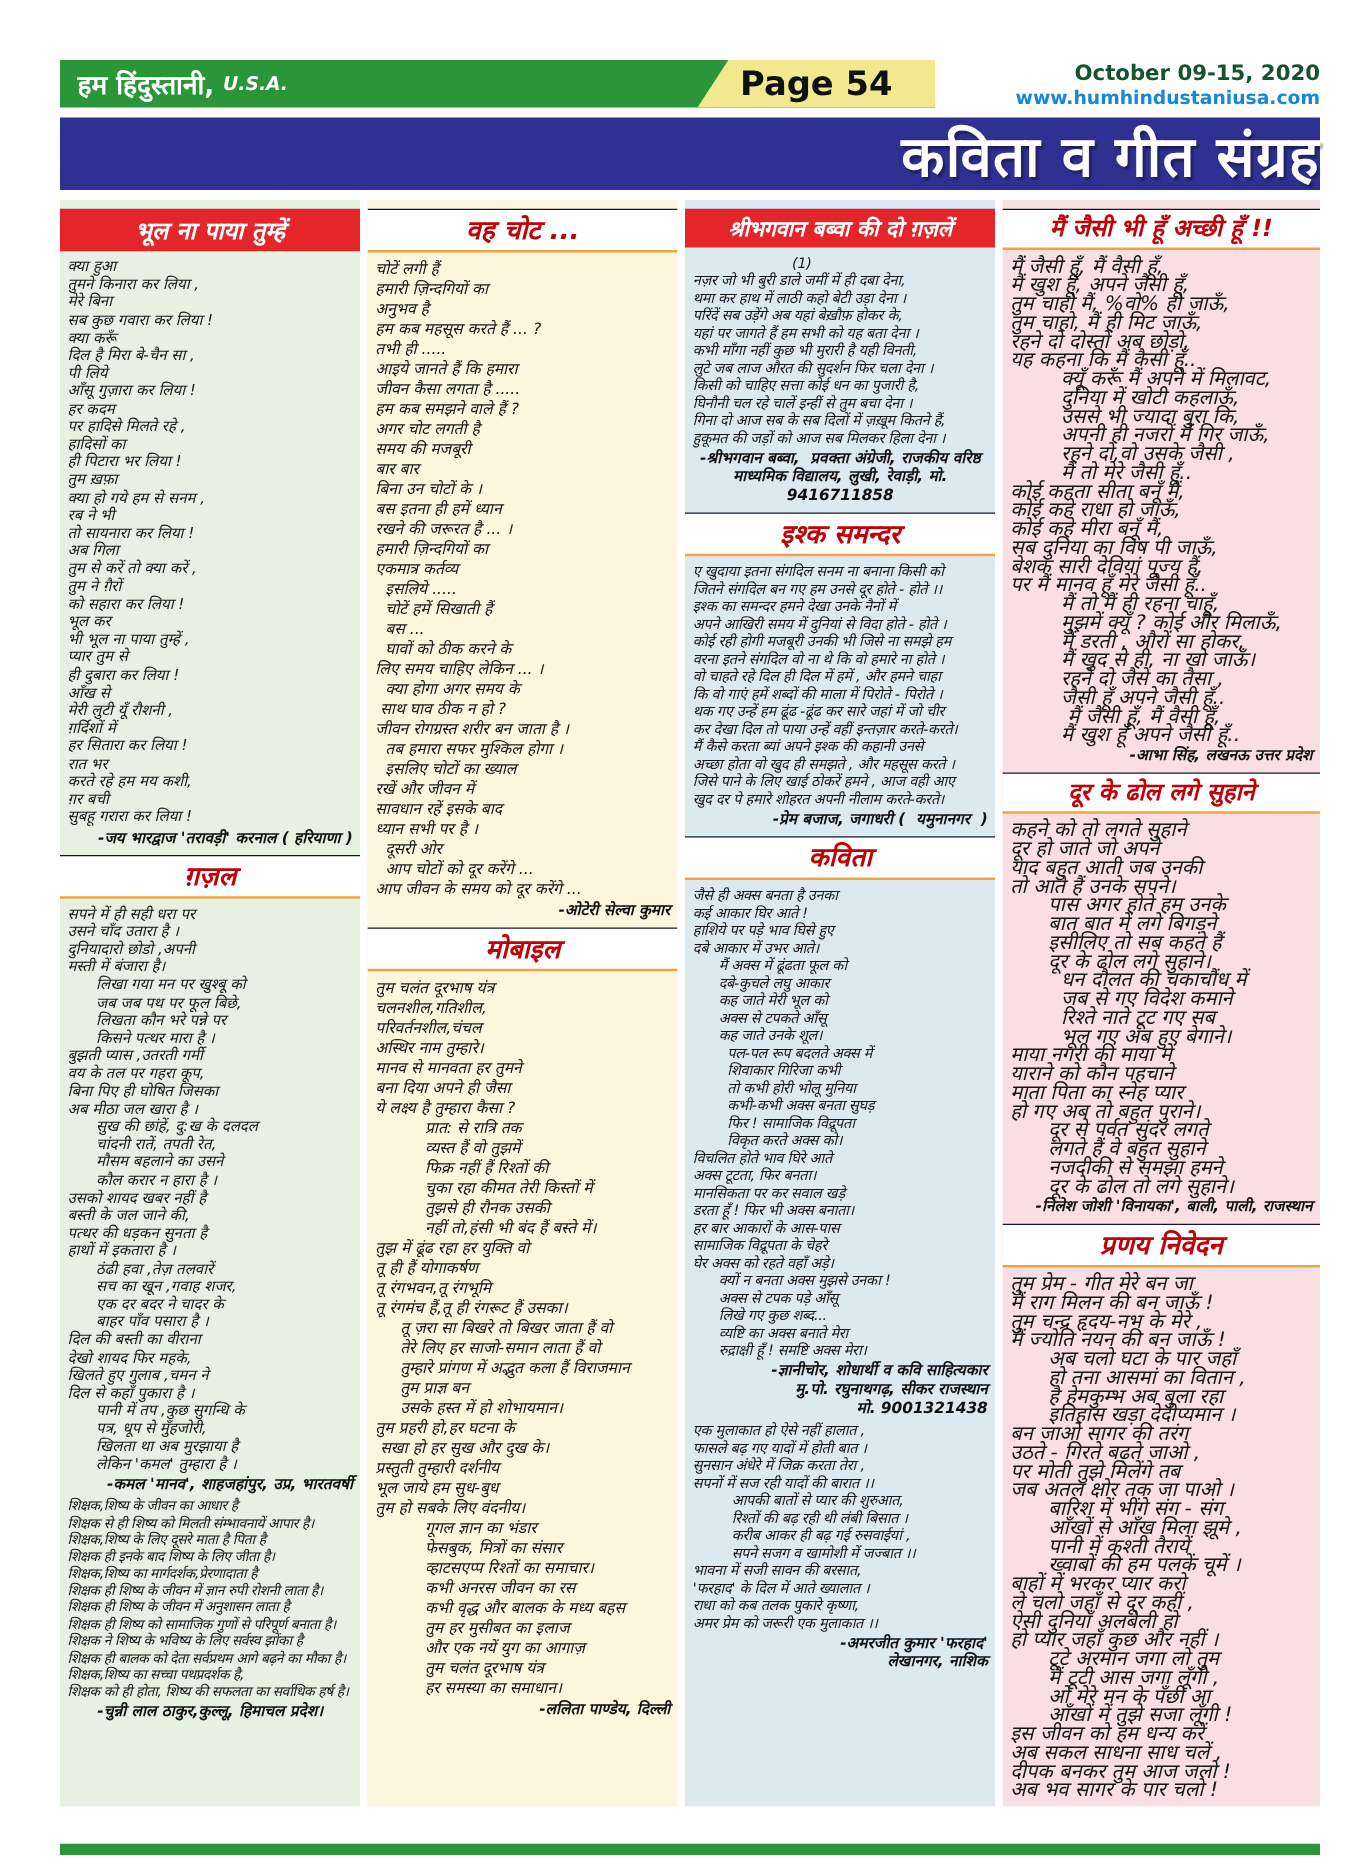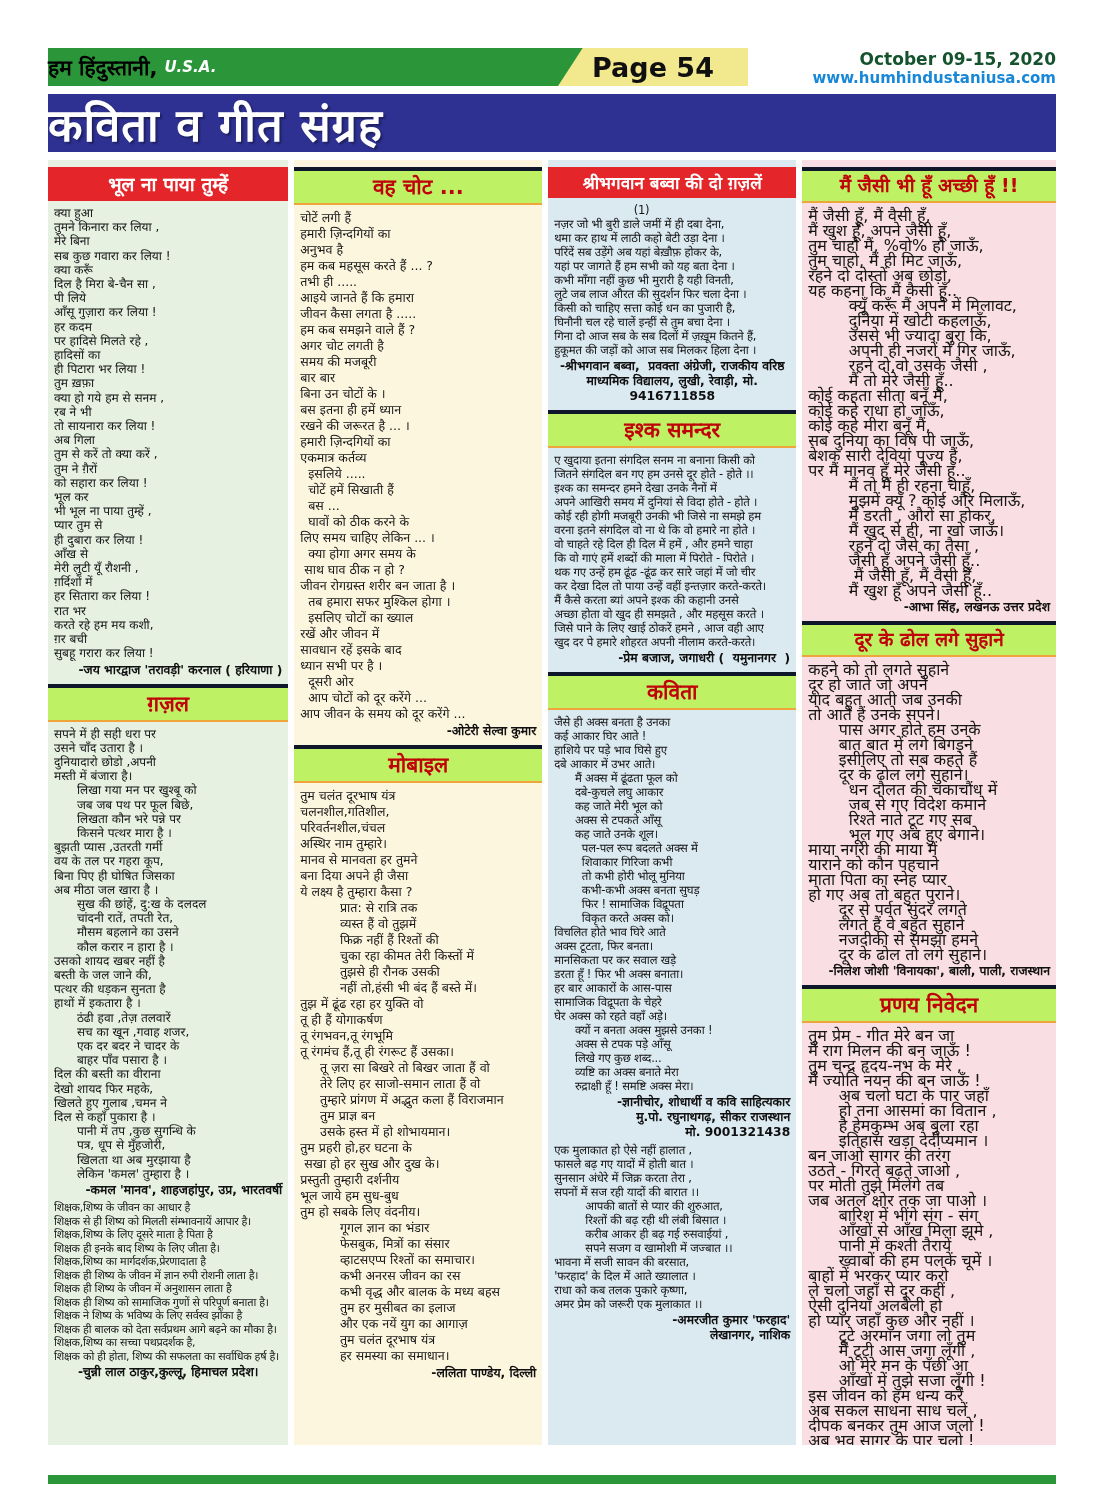--- a/index.html
+++ b/index.html
@@ -9,64 +9,64 @@
     position:relative; overflow:hidden;
   }
   .page { position:absolute; left:48px; top:48px; width:1008px; }
 
   
   .masthead { display:flex; height:38px; }
   .green-bar {
     background:#2a9639; flex:0 0 700px; position:relative;
     display:flex; align-items:center;
   }
-  .paper-name { color:#000000; font-weight:bold; font-size:21px; white-space:nowrap; }
+  .paper-name { color:#ffffff; font-weight:bold; font-size:21px; padding-left:14px; white-space:nowrap; }
   .paper-region { color:#fff; font-weight:bold; font-style:italic; font-size:15px; padding-left:7px; }
   .page-badge {
     position:absolute; right:0; top:0; bottom:0; width:190px;
     background:#f2e88e; clip-path:polygon(13% 0, 100% 0, 100% 100%, 0 100%);
     display:flex; align-items:center; justify-content:center;
     font-size:27px; font-weight:bold; color:#101010;
   }
   .masthead-right { flex:1; text-align:right; line-height:1.2; padding-top:1px; }
   .issue-date { color:#14532d; font-weight:bold; font-size:17px; }
   .website-url { color:#1787d8; font-weight:bold; font-size:15px; }
 
   
   .banner {
     margin-top:8px; background:#2e3192; height:58px;
-    display:flex; align-items:center; justify-content:flex-start;
+    display:flex; align-items:center; justify-content:flex-end;
   }
   .banner-title {
     color:#ffffff; font-size:45px; font-weight:bold;
     text-shadow:2px 2px 2px rgba(0,0,0,0.35); letter-spacing:1px;
   }
 
   
-  .cols { display:flex; margin-top:8px; align-items:center; }
+  .cols { display:flex; margin-top:8px; align-items:center;font-style:italic; }
   .col { height:1285px; overflow:hidden; padding:7px 6px 0; box-sizing:border-box; }
   .col-1 { width:248px; background:#e6f1e2; }
   .col-2 { width:256px; background:#fdf6df; }
   .col-3 { width:256px; background:#dbe9f1; }
   .col-4 { width:262px; background:#f9dee3; }
   .divider {
     width:6px; box-sizing:border-box; background:#ffffff;
     border-left:2px solid #e62a52; border-right:2px solid #e62a52;
   }
 
   
   .red-bar {
     background:#e4252a; color:#ffffff; font-weight:bold; text-align:center;
     font-size:19px; padding:4px 2px; margin:0 -6px 5px;
   }
   .red-bar.small { font-size:17px; }
   .cream-bar {
-    background:#bef264; color:#c00309; font-weight:bold; text-align:center;
+    background:#ffffff; color:#c00309; font-weight:bold; text-align:center;
     font-size:21px; padding:1px 0 3px;
-    border-top:4px solid #0f172a; border-bottom:2px solid #f0a43c;
+    border-top:1px solid #0f172a; border-bottom:2px solid #f0a43c;
     margin:6px -6px 5px;
   }
 
   
   .poem { white-space:pre-wrap; color:#151515; }
   .col-1 .poem { font-size:12px;   line-height:14.2px; }
   .col-1 .poem.tight { font-size:11px; line-height:13.5px; letter-spacing:-0.3px; }
   .col-2 .poem { font-size:12.5px; line-height:16px; }
   .col-3 .poem { font-size:11.5px; line-height:14px; letter-spacing:-0.2px; }
   .col-4 .poem { font-size:16px;   line-height:15px; }

